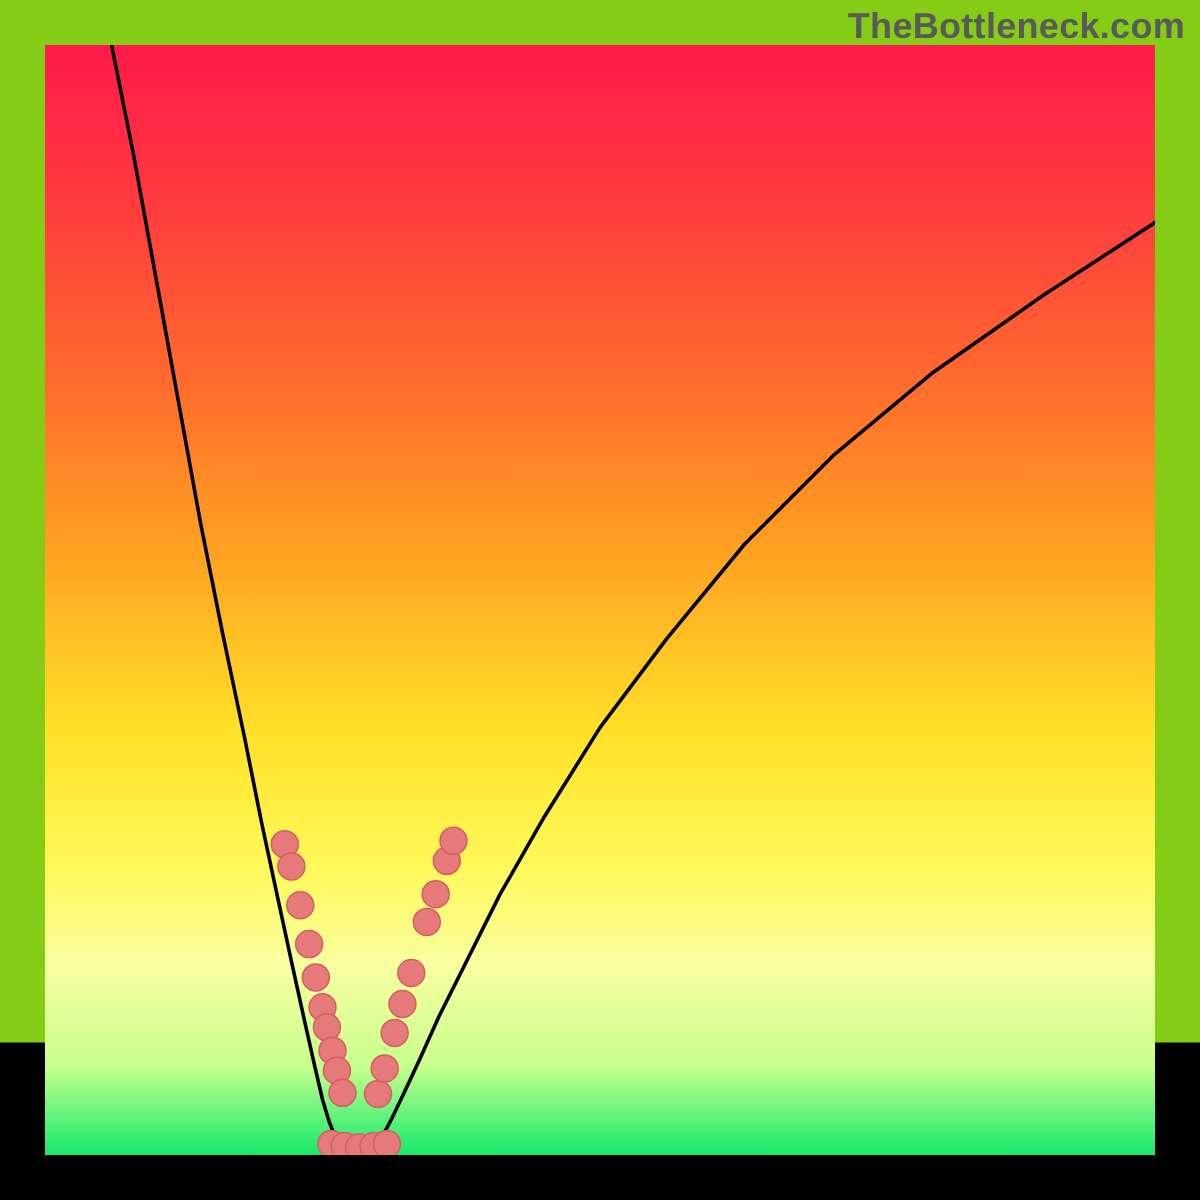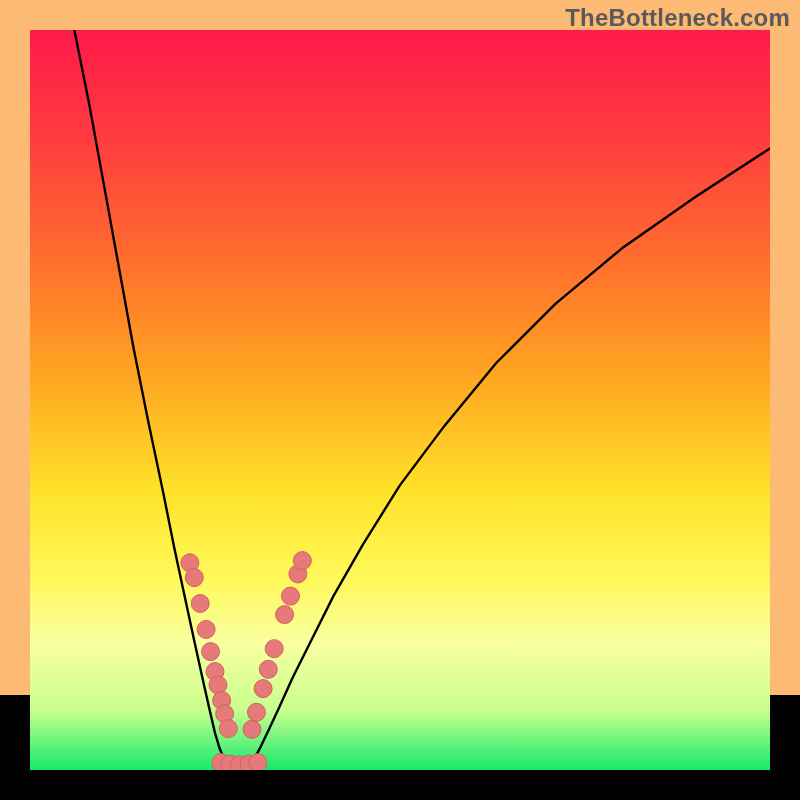--- a/index.html
+++ b/index.html
@@ -8,21 +8,21 @@
     width: 800px;
     height: 800px;
     overflow: hidden;
     background: #000;
     font-family: Arial, Helvetica, sans-serif;
   }
   .stage {
     position: relative;
     width: 800px;
     height: 695px;
-    background: #fdba74;
+    background: #84cc16;
   }
   .plot-area {
     position: absolute;
     left: 30px;
     top: 30px;
     width: 740px;
     height: 740px;
     overflow: hidden;
   }
   .plot-area svg {

